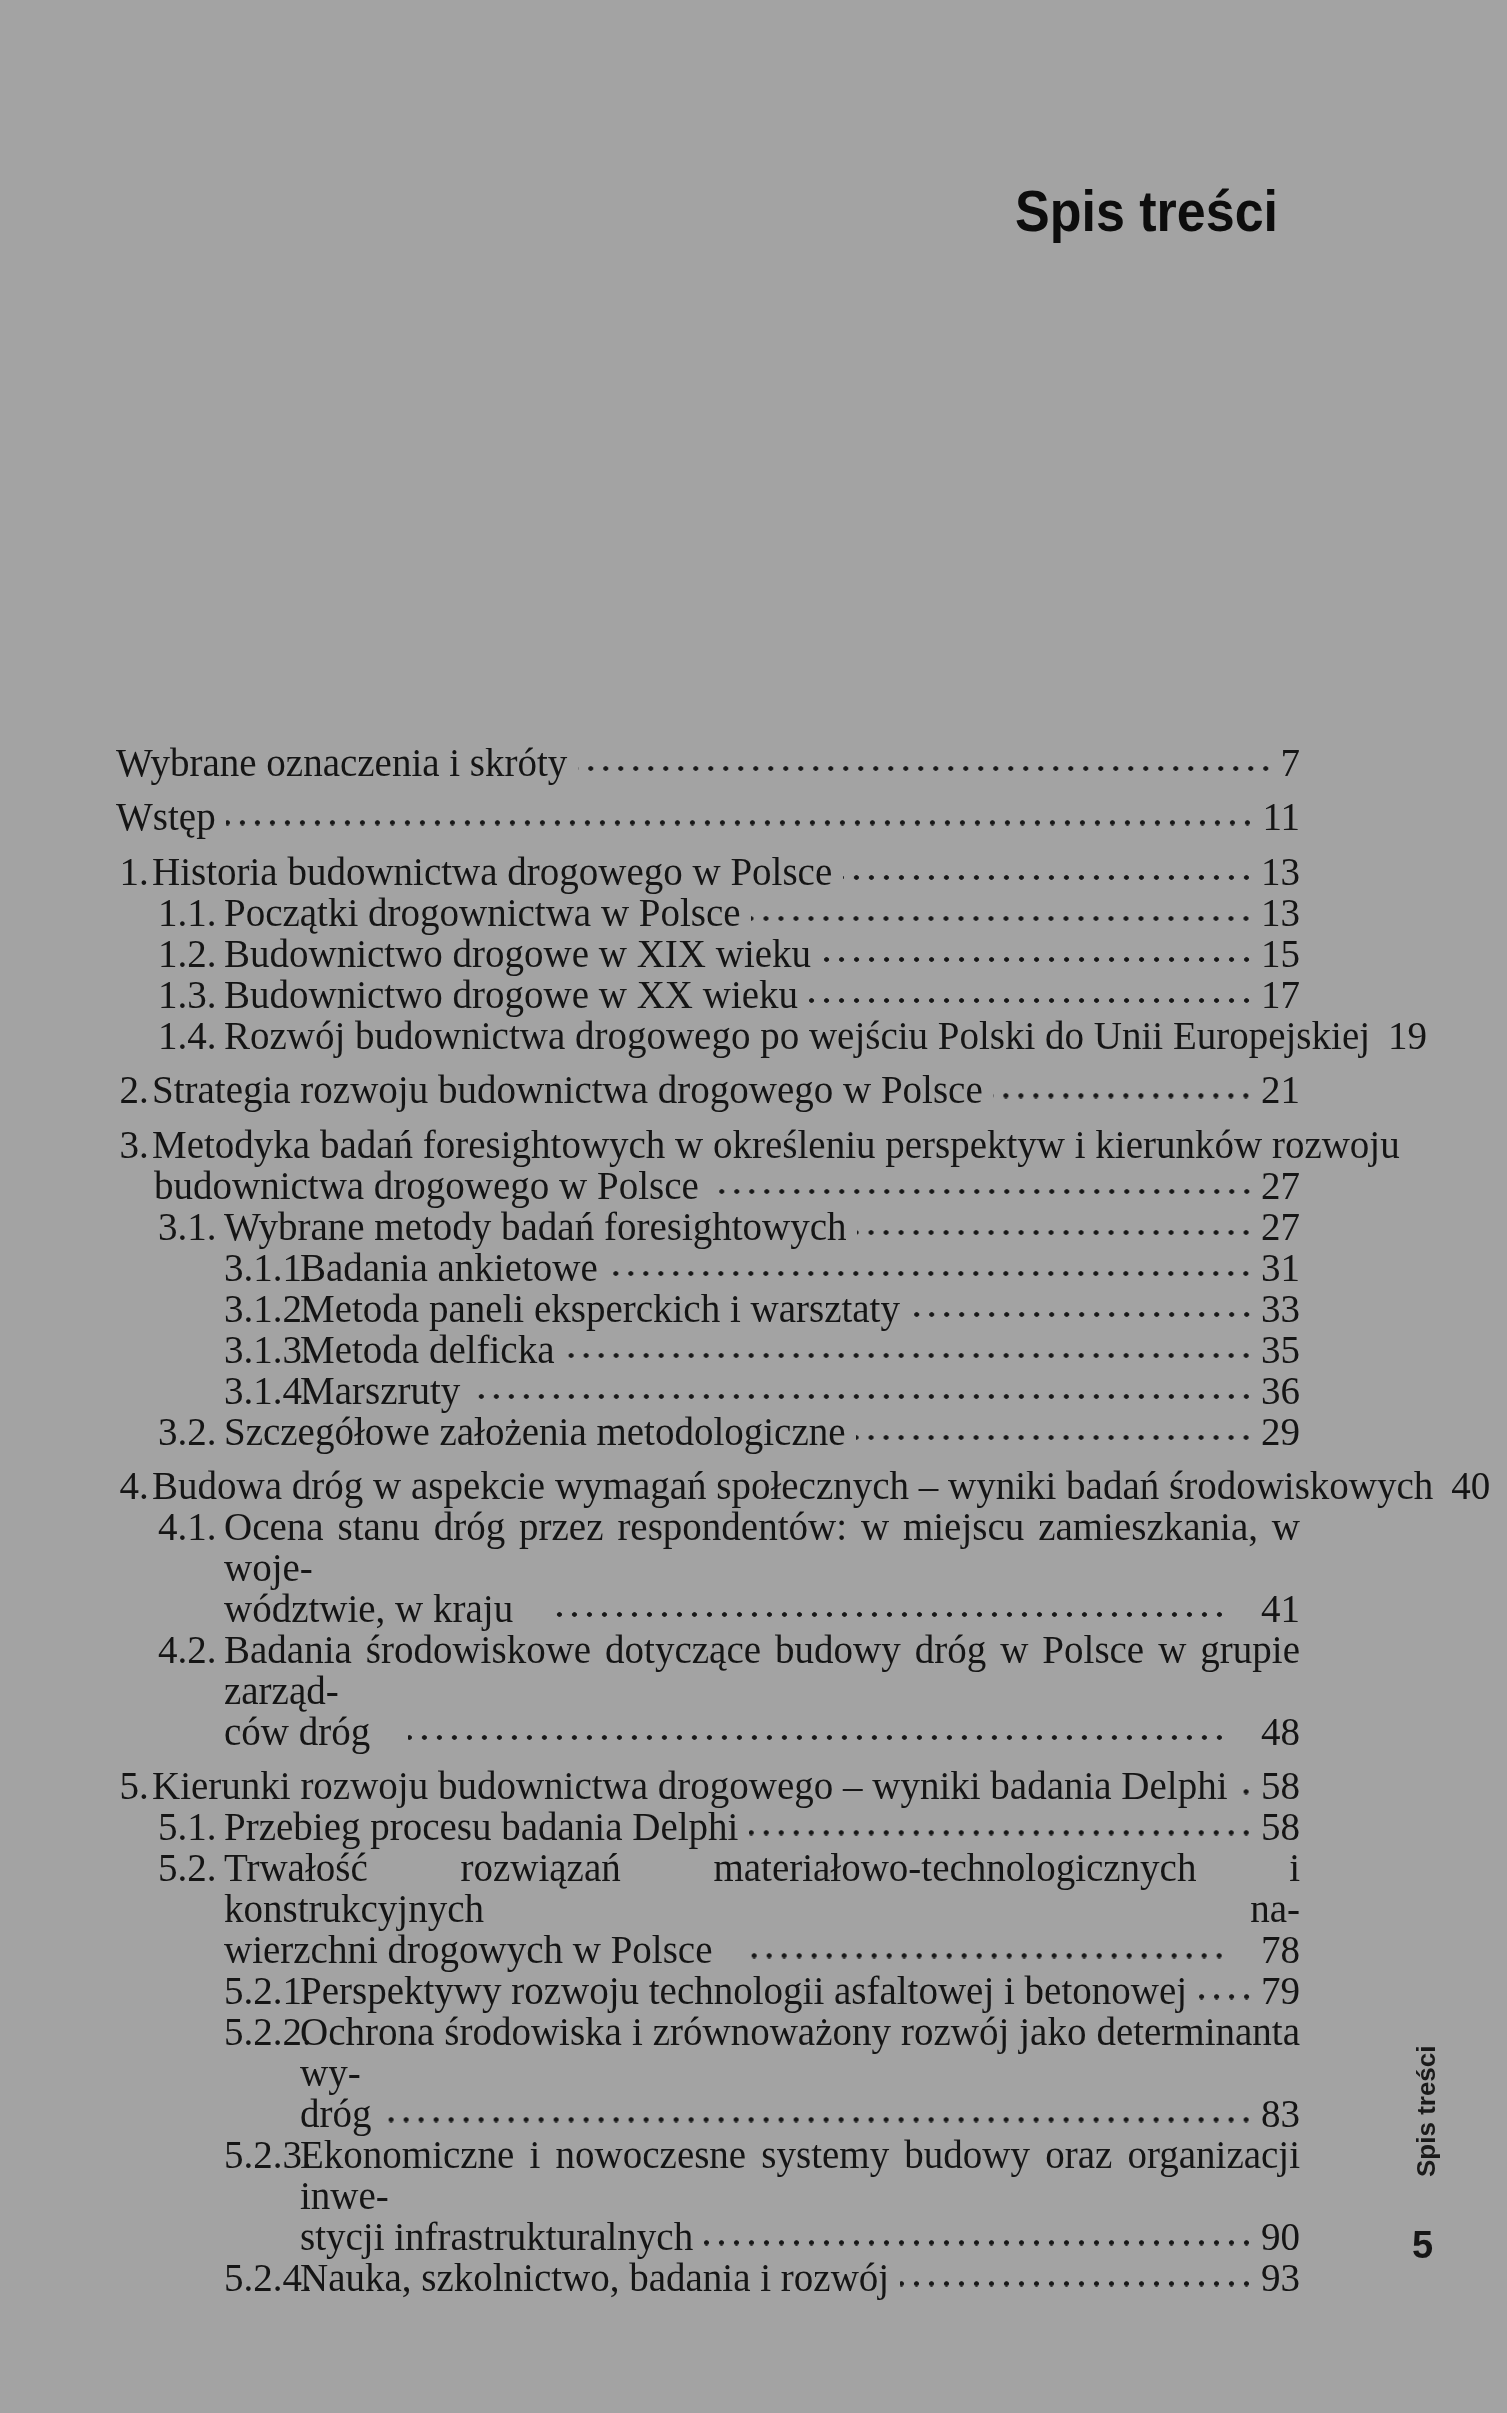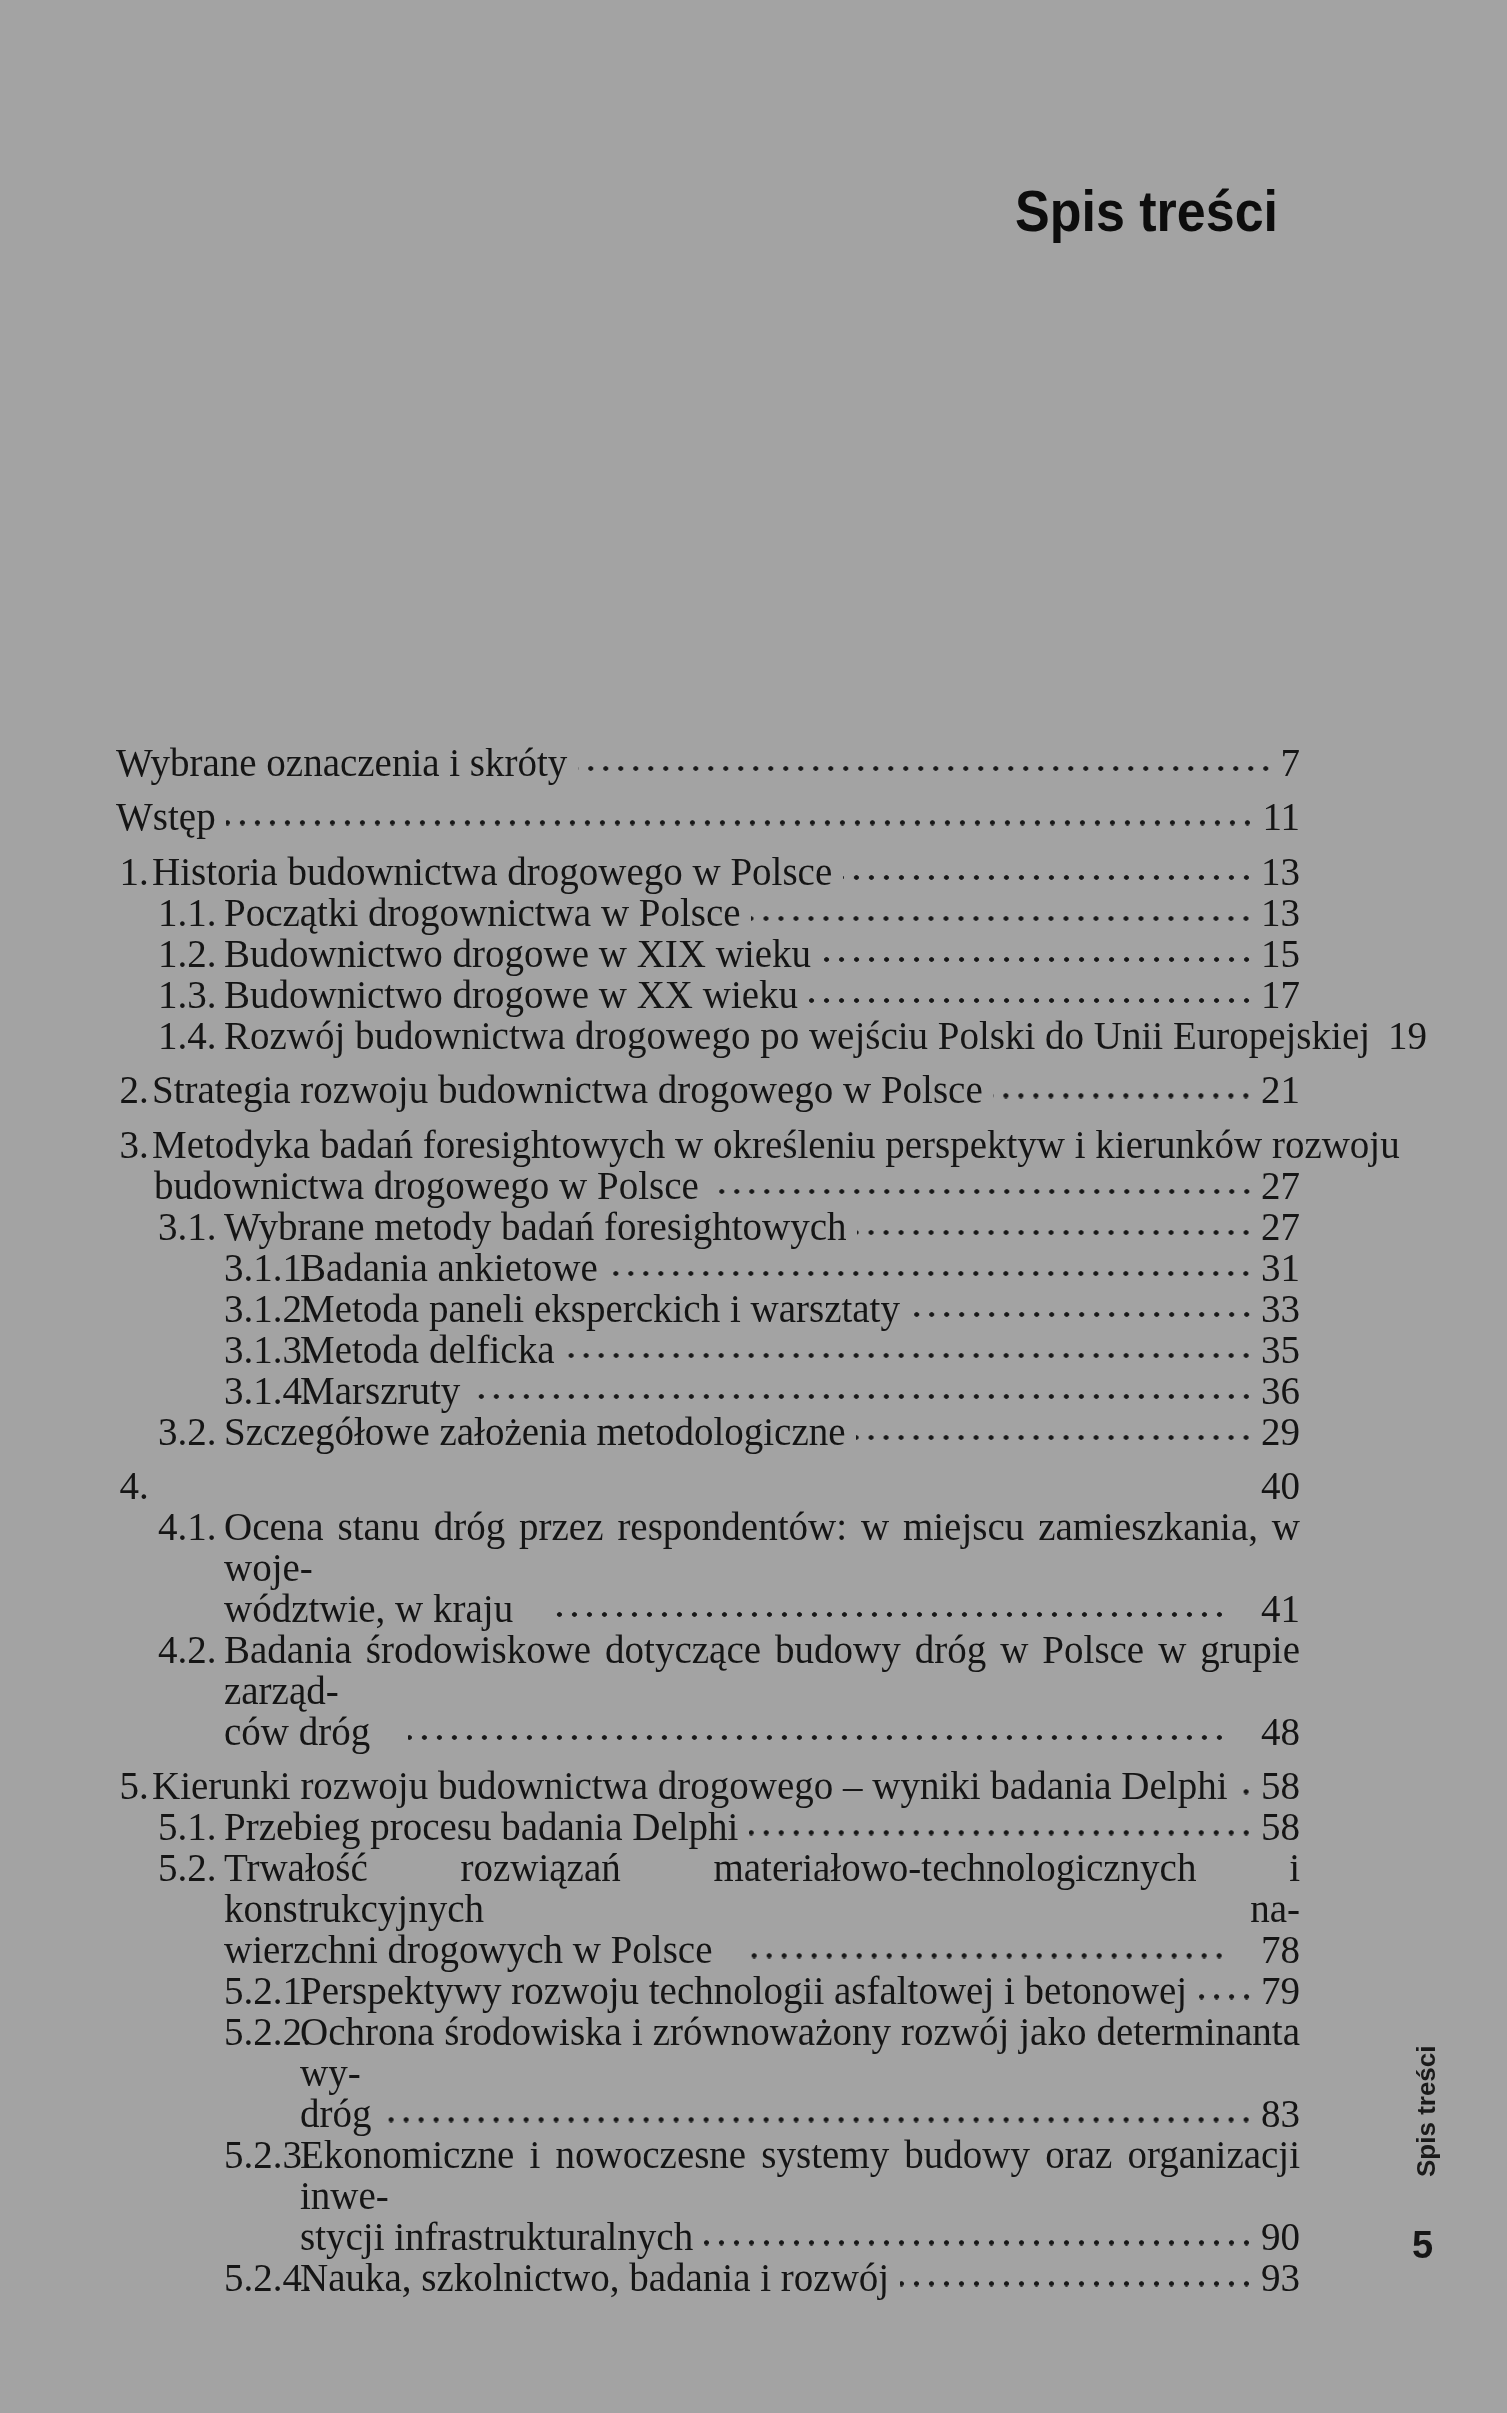--- a/index.html
+++ b/index.html
@@ -184,20 +184,21 @@
         <span class="pg">36</span>
       </div>
       <div class="row l1">
         <span class="num">3.2.</span>
         <span class="txt">Szczegółowe założenia metodologiczne</span>
         <span class="leader"></span>
         <span class="pg">29</span>
       </div>
       <div class="row l0 gap">
         <span class="num">4.</span>
+        <span class="txt">Budowa dróg w aspekcie wymagań społecznych – wyniki badań środowiskowych</span>
         <span class="leader nodots"></span>
         <span class="pg">40</span>
       </div>
       <div class="row l1 stretch">
         <span class="num">4.1.</span>
         <span class="txt">Ocena stanu dróg przez respondentów: w miejscu zamieszkania, w woje-</span>
       </div>
       <div class="row l1c">
         <span class="txt">wództwie, w kraju</span>
         <span class="leader"></span>

